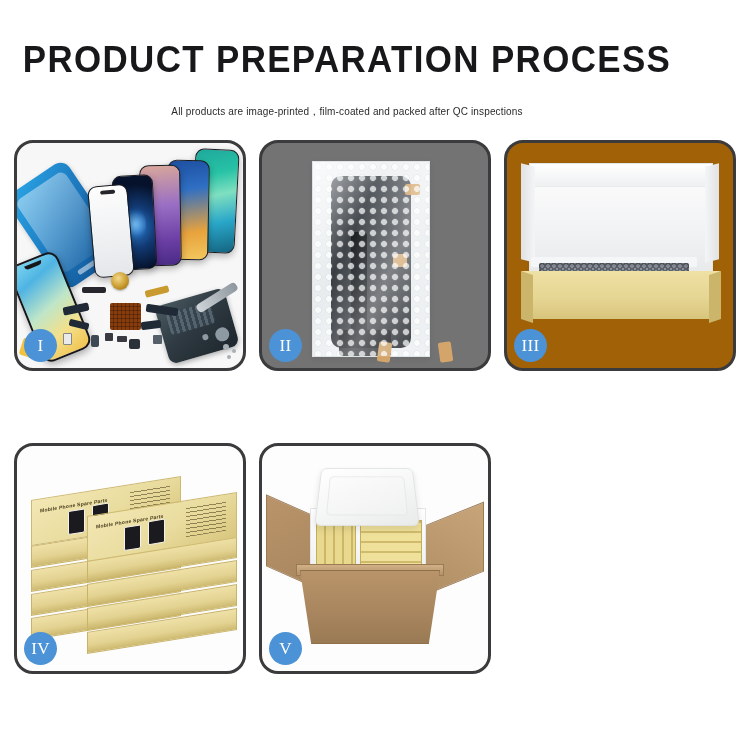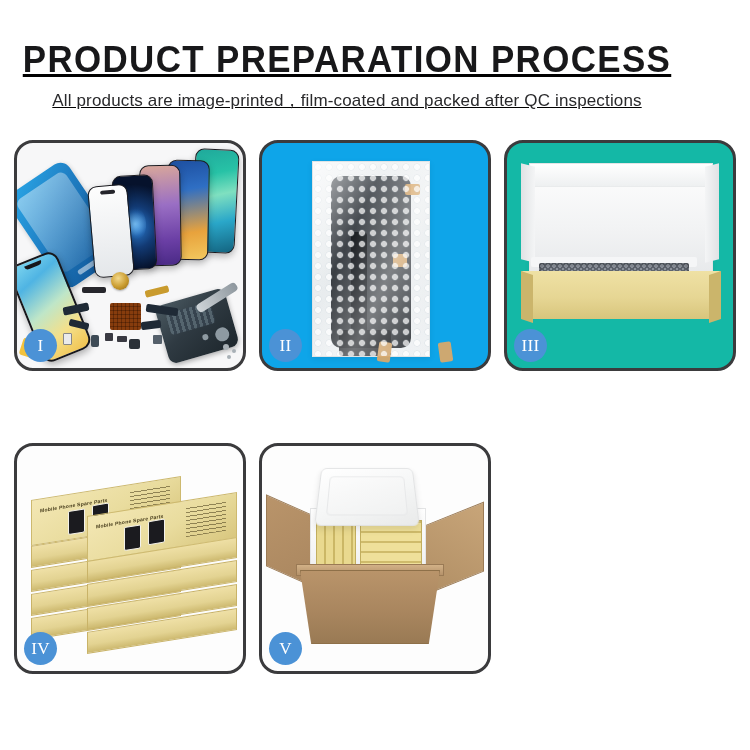--- a/index.html
+++ b/index.html
@@ -18,35 +18,34 @@
     height: 750px;
     background: #ffffff;
   }
 
   
   .header {
     position: absolute;
     left: 0; top: 0;
     width: 694px;
     text-align: center;
-    text-decoration: underline;
   }
   .title {
     margin-top: 41px;
     font-size: 36px;
     font-weight: bold;
     letter-spacing: 1.4px;
     color: #18181a;
     line-height: 1.05;
     font-family: "Liberation Sans", sans-serif;
     transform: scaleX(0.97);
   }
   .subtitle {
-    margin-top: 10px;
-    font-size: 17px;
+    margin-top: 26px;
+    font-size: 10px;
     color: #2a2a2c;
     letter-spacing: 0.15px;
     font-family: "Liberation Sans", sans-serif;
   }
 
   
   .grid {
     position: absolute;
     left: 14px;
     top: 140px;
@@ -291,21 +290,21 @@
   .p1 .yellowpc {
     position:absolute;
     left:4px; top:196px;
     width:16px; height:18px;
     background:#f2c23c;
     border-radius:3px;
     transform:rotate(18deg);
   }
 
   
-  .p2 { background: #0ea5e9; }
+  .p2 { background: #737373; }
   .p2 .bag {
     position:absolute;
     left: 50px; top: 18px;
     width: 118px; height: 196px;
     background: linear-gradient(160deg, #f3f5f6 0%, #e7ebed 50%, #eef1f3 100%);
     border: 1px solid #dfe4e6;
     box-shadow: 0 2px 6px rgba(0,0,0,.08);
   }
   .p2 .screen {
     position:absolute;
@@ -350,21 +349,21 @@
     background-size: 11px 11px;
     opacity:.75;
   }
   .p2 .sheen {
     position:absolute;
     inset:0;
     background: linear-gradient(115deg, rgba(255,255,255,.6) 0%, rgba(255,255,255,0) 35%, rgba(255,255,255,.35) 62%, rgba(255,255,255,0) 100%);
   }
 
   
-  .p3 { background: #14b8a6; }
+  .p3 { background: #a16207; }
   .p3 .lid {
     position:absolute;
     left: 22px; top: 20px;
     width: 184px; height: 118px;
     background: linear-gradient(180deg,#fefefe 0%,#f2f3f4 55%,#e6e8ea 100%);
     border: 1px solid #e2e4e6;
     box-shadow: 0 2px 5px rgba(0,0,0,.06);
   }
   .p3 .lid::before {
     content:"";

